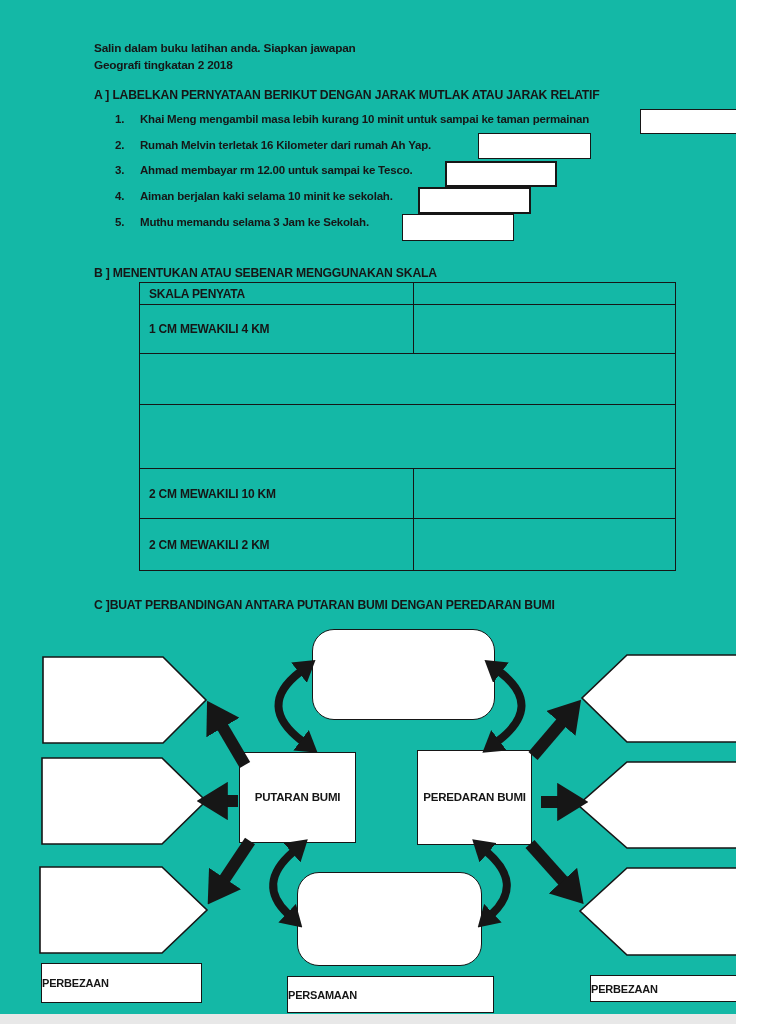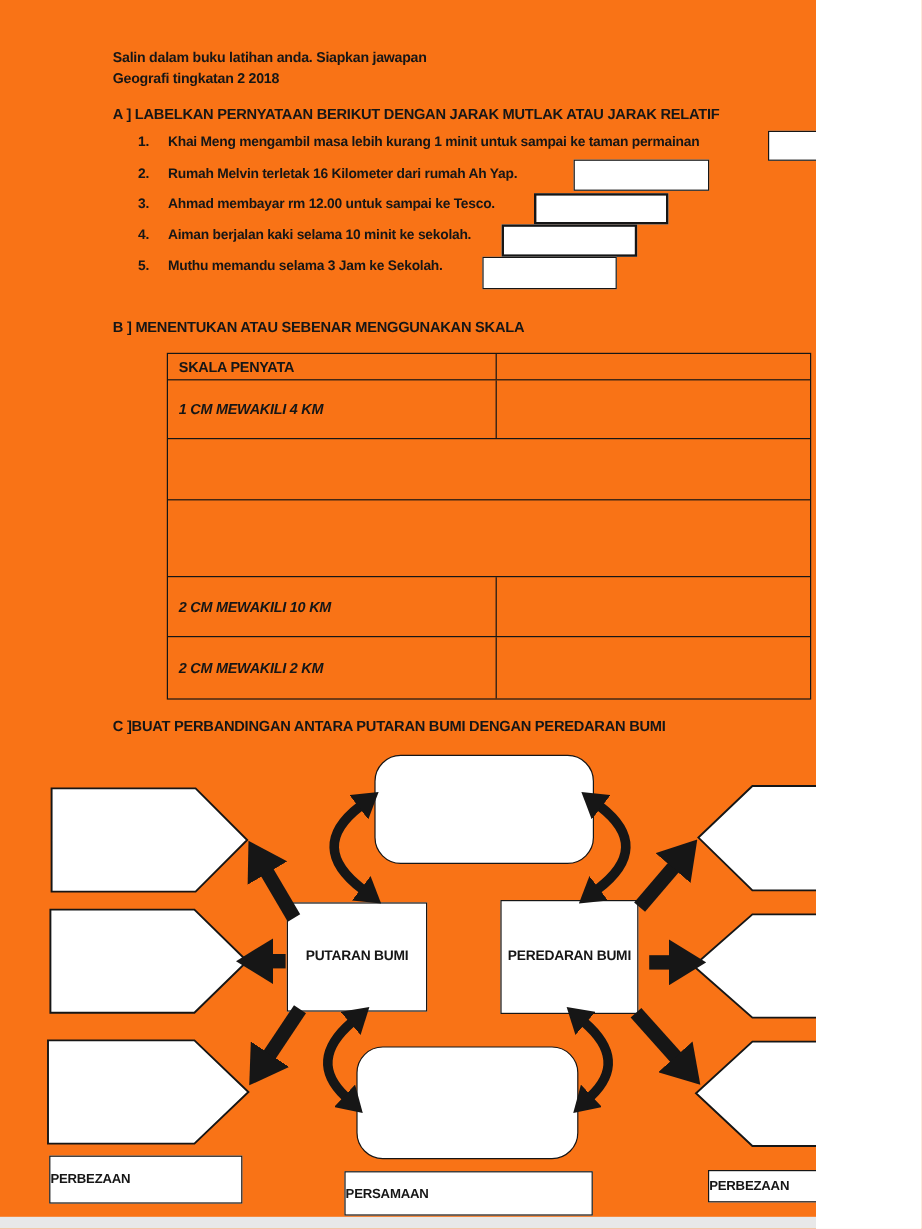--- a/index.html
+++ b/index.html
@@ -1,30 +1,30 @@
 <!DOCTYPE html>
 <html><head>
 <meta charset="utf-8">
 <style>
   html,body{margin:0;padding:0;background:#ffffff;}
   .page{
-    position:relative;width:680px;height:1024px;background:#f97316;overflow:hidden;
+    position:relative;width:736px;height:1024px;background:#14b8a6;overflow:hidden;
     font-family:"Liberation Sans",sans-serif;font-weight:bold;color:#161616;
     letter-spacing:-0.2px;
   }
   .abs{position:absolute;}
   .hline{left:94px;font-size:11.8px;line-height:17px;white-space:nowrap;}
   .stitle{left:94px;font-size:12.2px;white-space:nowrap;}
   .item{left:115px;width:640px;display:flex;font-size:11.5px;white-space:nowrap;}
   .item .num{width:25px;flex:0 0 25px;}
   .abox{position:absolute;border:1.5px solid #161616;background:#ffffff;box-sizing:border-box;}
   
-  .tableB{position:absolute;left:139px;top:294px;width:537px;border:1.7px solid #161616;box-sizing:border-box;font-size:12px;}
+  .tableB{position:absolute;left:139px;top:282px;width:537px;border:1.7px solid #161616;box-sizing:border-box;font-size:12px;}
   .trow{display:flex;}
-  .trow + .trow{border-top:1.3px solid #161616;font-style:italic;}
+  .trow + .trow{border-top:1.3px solid #161616;}
   .c1{width:274px;flex:0 0 274px;border-right:1.3px solid #161616;box-sizing:border-box;
       display:flex;align-items:center;padding-left:9px;}
   .c2{flex:1;display:flex;align-items:center;padding-left:9px;}
   
   .dbox{position:absolute;border:1.6px solid #161616;background:#ffffff;box-sizing:border-box;
         display:flex;align-items:center;justify-content:center;text-align:center;
         font-size:11.5px;line-height:1.55;}
   .rrect{border-radius:22px;}
   .lblbox{position:absolute;border:1.6px solid #161616;background:#ffffff;box-sizing:border-box;
           display:flex;align-items:center;justify-content:flex-start;font-size:11px;}
@@ -36,21 +36,21 @@
 
 <div class="page">
 
   <div class="abs hline" style="top:40px">Salin dalam buku latihan anda. Siapkan jawapan</div>
   <div class="abs hline" style="top:57px">Geografi tingkatan 2 2018</div>
 
   <div class="abs stitle" style="top:88px">A ] LABELKAN PERNYATAAN BERIKUT DENGAN JARAK MUTLAK ATAU JARAK RELATIF</div>
 
   <div class="abs item" style="top:113px">
     <span class="num">1.</span>
-    <span>Khai Meng mengambil masa lebih kurang 1 minit untuk sampai ke taman permainan</span>
+    <span>Khai Meng mengambil masa lebih kurang 10 minit untuk sampai ke taman permainan</span>
   </div>
   <div class="abs item" style="top:139px">
     <span class="num">2.</span>
     <span>Rumah Melvin terletak 16 Kilometer dari rumah Ah Yap.</span>
   </div>
   <div class="abs item" style="top:164px">
     <span class="num">3.</span>
     <span>Ahmad membayar rm 12.00 untuk sampai ke Tesco.</span>
   </div>
   <div class="abs item" style="top:190px">

